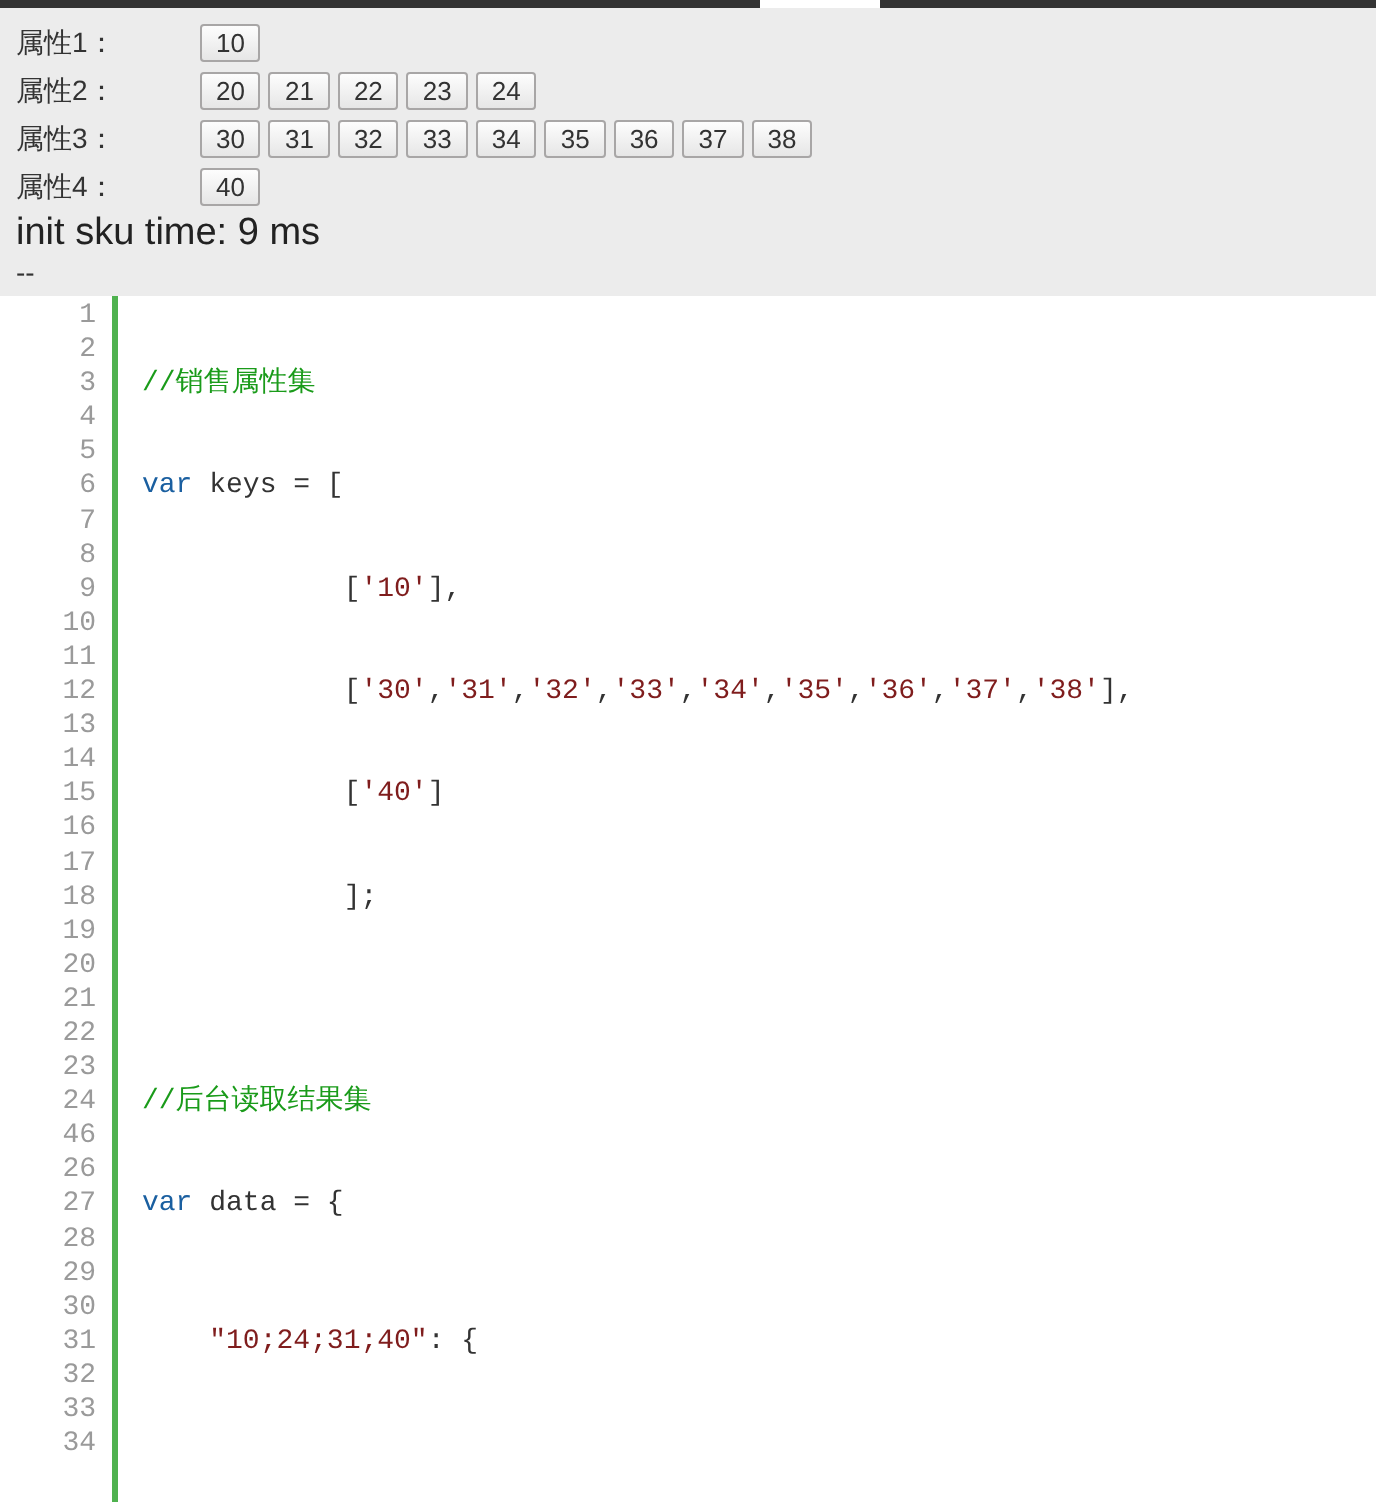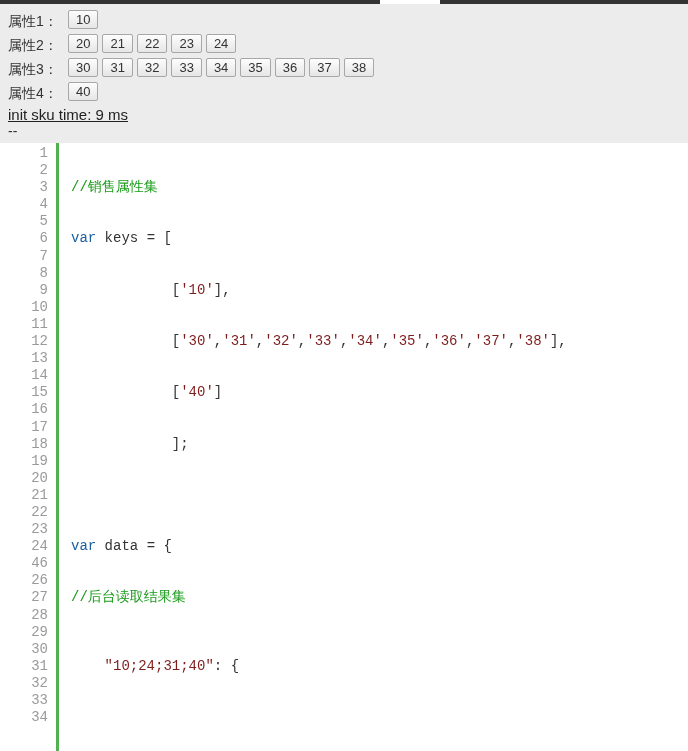--- a/index.html
+++ b/index.html
@@ -24,47 +24,47 @@
       content: "";
       position: absolute;
       left: 380px;
       top: 0;
       width: 60px;
       height: 4px;
       background: #fff;
     }
     .attr-row {
       display: flex;
-      align-items: flex-start;
+      align-items: center;
       margin-bottom: 2px;
       line-height: 22px;
+      gap: 32px;
     }
     .attr-label {
       width: 60px;
       font-size: 14px;
       color: #333;
     }
     .attr-values {
       display: flex;
       gap: 4px;
     }
     .attr-btn {
       border: 1px solid #a8a6a6;
       background: linear-gradient(#fdfdfd, #e6e6e6);
       padding: 1px 7px;
       font-size: 13px;
       color: #333;
       cursor: pointer;
       border-radius: 2px;
     }
     .status-line {
-      font-size: 15px;
+      font-size: 19px;
       color: #222;
       margin-top: 2px;
-      text-decoration: underline;
     }
     .dashes {
       font-size: 14px;
       color: #333;
       padding: 0 0 2px 0;
     }
     .code-area {
       display: flex;
       font-family: Consolas, "Courier New", monospace;
       font-size: 14px;
@@ -183,22 +183,22 @@
   </div>
   <div class="code-border"></div>
   <div class="code-lines">
     <div><span class="c-comment">//销售属性集</span></div>
     <div><span class="c-kw">var</span><span> keys = [</span></div>
     <div><span>            [</span><span class="c-str">'10'</span><span>],</span></div>
     <div><span>            [</span><span class="c-str">'30'</span><span>,</span><span class="c-str">'31'</span><span>,</span><span class="c-str">'32'</span><span>,</span><span class="c-str">'33'</span><span>,</span><span class="c-str">'34'</span><span>,</span><span class="c-str">'35'</span><span>,</span><span class="c-str">'36'</span><span>,</span><span class="c-str">'37'</span><span>,</span><span class="c-str">'38'</span><span>],</span></div>
     <div><span>            [</span><span class="c-str">'40'</span><span>]</span></div>
     <div>            ];</div>
     <div>&nbsp;</div>
+    <div><span class="c-comment">//后台读取结果集</span></div>
     <div><span class="c-kw">var</span><span> data = {</span></div>
-    <div><span class="c-comment">//后台读取结果集</span></div>
 
     <div><span>    </span><span class="c-str">"10;24;31;40"</span><span>: {</span></div>
     
     
     
 
     
     
     
     

